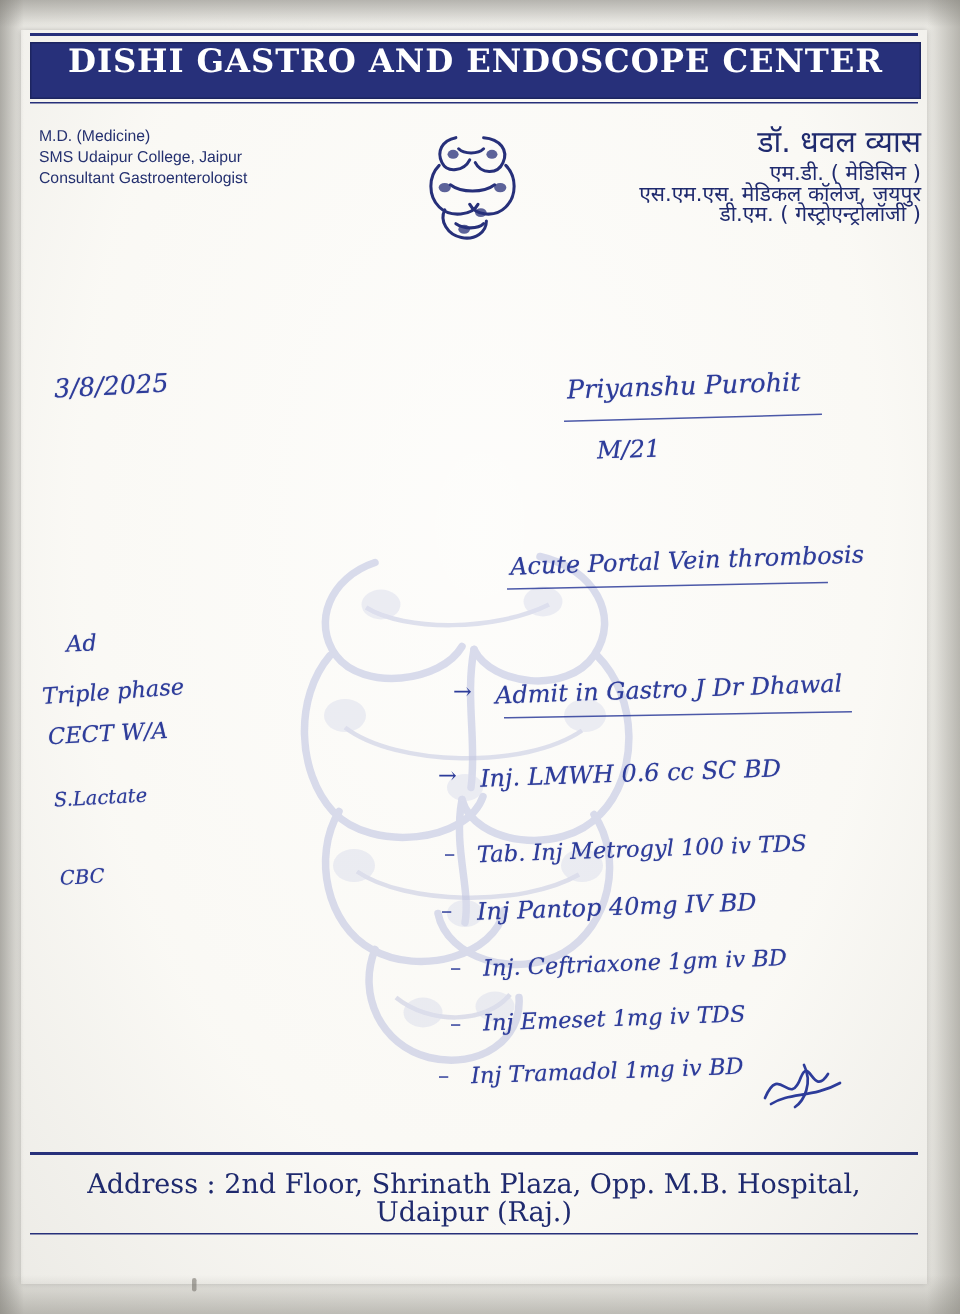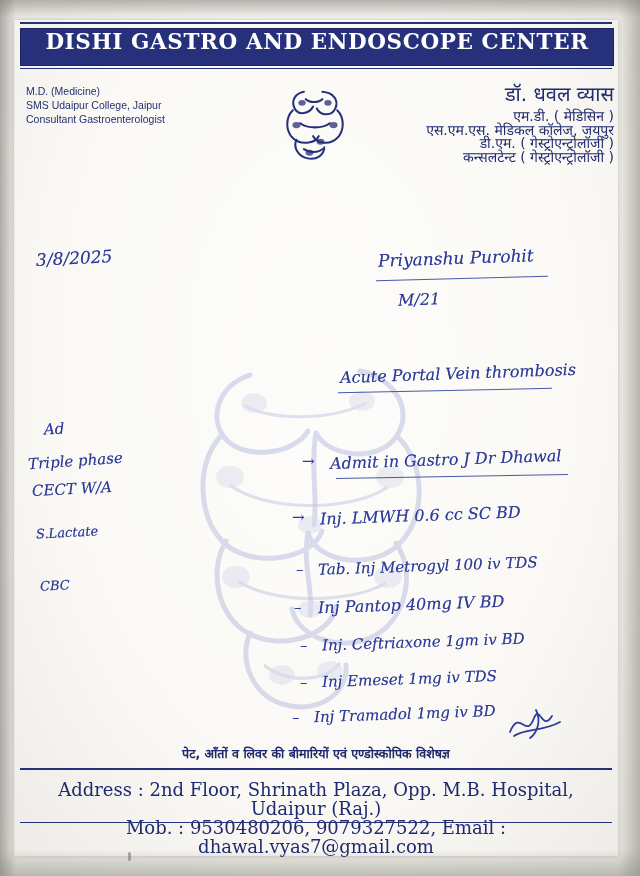--- a/index.html
+++ b/index.html
@@ -247,21 +247,20 @@
     <div class="line">M.D. (Medicine)</div>
     <div class="line">SMS Udaipur College, Jaipur</div>
     <div class="line">Consultant Gastroenterologist</div>
   </div>
 
   <div class="doc-right">
     <div class="name-hi">डॉ. धवल व्यास</div>
     <div class="line-hi">एम.डी. ( मेडिसिन )</div>
     <div class="line-hi">एस.एम.एस. मेडिकल कॉलेज, जयपुर</div>
     <div class="line-hi">डी.एम. ( गेस्ट्रोएन्ट्रोलॉजी )</div>
-    <div class="line-hi">कन्सलटेन्ट ( गेस्ट्रोएन्ट्रोलॉजी )</div>
   </div>
 
   <svg class="logo-head" viewBox="0 0 80 86">
     <g fill="none" stroke="#27307a" stroke-width="2.2" stroke-linecap="round">
       <path d="M28 6 C18 8 14 16 18 24 C22 32 34 30 38 22"></path>
       <path d="M48 6 C60 7 66 15 62 24 C58 33 46 32 42 24"></path>
       <path d="M16 26 C8 34 8 48 16 56 C24 64 40 62 44 54"></path>
       <path d="M64 26 C72 34 72 48 64 56 C56 64 42 62 38 54"></path>
       <path d="M20 58 C16 66 22 76 32 78 C42 80 50 74 50 66"></path>
       <path d="M30 14 C34 18 44 18 48 14"></path>
@@ -348,25 +347,23 @@
   <div class="hw md" style="left:314px; top:705px; transform:rotate(-2deg);">Inj Tramadol 1mg iv BD</div>
 
   <svg style="position:absolute; left:506px; top:702px; width:60px; height:44px;" viewBox="0 0 60 44">
     <g fill="none" stroke="#2d3c9a" stroke-width="1.8" stroke-linecap="round">
       <path d="M4 30 C14 6 20 38 28 16 C34 2 36 30 46 14"></path>
       <path d="M8 34 C20 26 36 30 54 20"></path>
       <path d="M30 8 C36 20 30 32 24 36"></path>
     </g>
   </svg>
 
-  <div class="footer-tag">पेट, आँतों व लिवर की बीमारियों एवं एण्डोस्कोपिक विशेषज्ञ</div>
   <div class="foot-rule r1"></div>
   <div class="footer-addr">
     <div>Address : 2nd Floor, Shrinath Plaza, Opp. M.B. Hospital, Udaipur (Raj.)</div>
-    <div>Mob. : 9530480206, 9079327522, Email : dhawal.vyas7@gmail.com</div>
   </div>
   <div class="foot-rule r2"></div>
   <div class="smudge"></div>
 
   <div class="edge-shadow-l"></div>
   <div class="edge-shadow-t"></div>
   <div class="edge-shadow-r"></div>
   <div class="edge-shadow-b"></div>
 </div>
 

